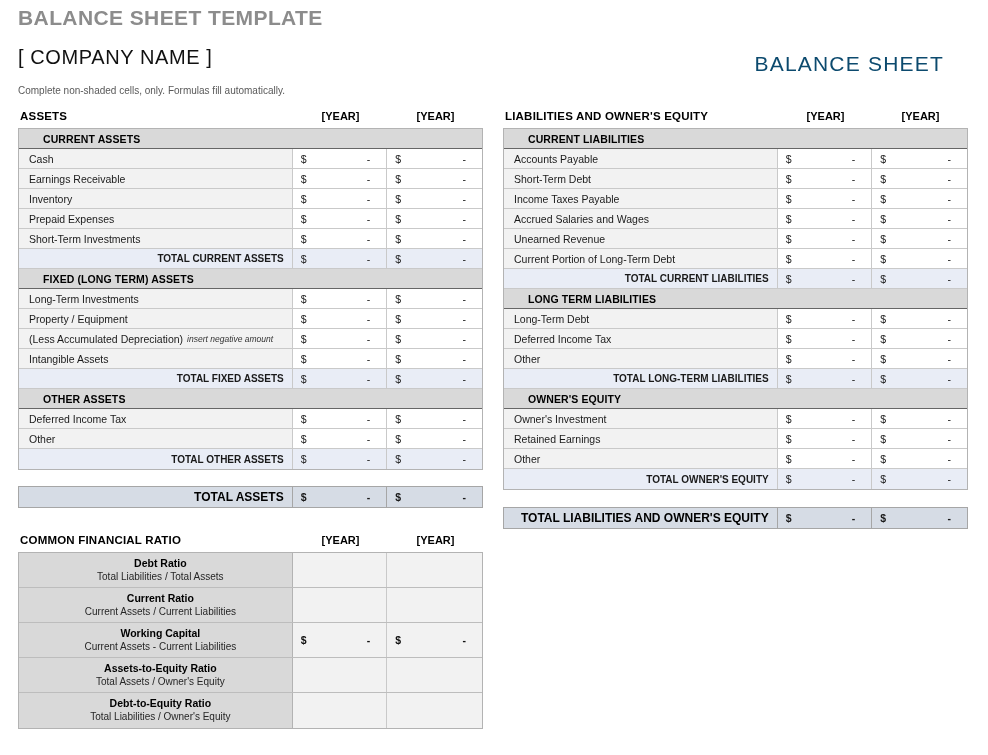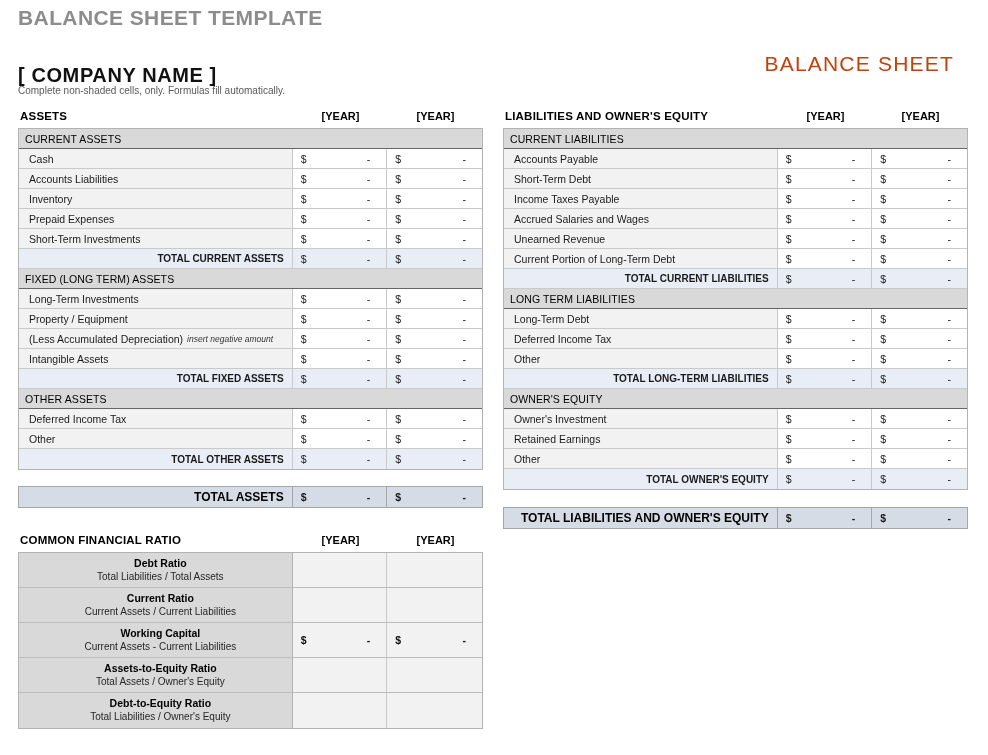--- a/index.html
+++ b/index.html
@@ -2,39 +2,39 @@
 <html><head>
 <meta charset="utf-8">
 <style>
   * { margin:0; padding:0; box-sizing:border-box; }
   html,body { background:#fff; }
   .page { position:relative; width:980px; height:755px; background:#ffffff;
           font-family:"Liberation Sans", sans-serif; overflow:hidden; }
 
   .abs { position:absolute; }
   #template-title { left:18px; top:6px;  font-size:21px; font-weight:bold; color:#8c8c8c; letter-spacing:.4px; }
-  #company-name   { left:18px; top:64px; font-size:20px; color:#111; letter-spacing:.6px;font-weight:bold; }
+  #company-name   { left:18px; top:46px; font-size:20px; color:#111; letter-spacing:.6px; }
   #note           { left:18px; top:85px; font-size:10px; color:#595959; }
-  #sheet-label    { right:26px; top:52px; font-size:21px; color:#c2410c; letter-spacing:1.2px; }
+  #sheet-label    { right:36px; top:52px; font-size:21px; color:#0c4a6e; letter-spacing:1.2px; }
 
   .head-row  { position:absolute; width:465px; height:17px; display:flex; align-items:center; }
   #assets-head { left:18px;  top:107px; }
   #liab-head   { left:503px; top:107px; }
   #ratio-head  { left:18px;  top:531px; }
   .head-title { flex:1; font-size:11.5px; font-weight:bold; color:#000; padding-left:2px; letter-spacing:.2px; }
   .head-year  { width:95px; text-align:center; font-size:11px; font-weight:bold; color:#000; }
 
   .fin-table { position:absolute; width:465px; border:1px solid #b3b3b3; background:#fff; }
   #assets-table { left:18px;  top:128px; }
   #liab-table   { left:503px; top:128px; }
 
   .trow { display:flex; height:20px; border-bottom:1px solid #c9c9c9; }
   .trow:last-child { border-bottom:none; }
   .sech  { background:#d9d9d9; border-bottom:1px solid #666; }
-  .sech-l{ width:100%; display:flex; align-items:center; font-weight:normal; font-size:10.5px; color:#000; padding-left:6px; letter-spacing:.1px; }
+  .sech-l{ width:100%; display:flex; align-items:center; font-weight:bold; font-size:10.5px; color:#000; padding-left:24px; letter-spacing:.1px; }
   .lbl  { width:275px; background:#f2f2f2; border-right:1px solid #c9c9c9; display:flex; align-items:center; padding-left:10px; font-size:10.5px; color:#1a1a1a; }
   .note { font-style:italic; font-size:8.5px; margin-left:4px; color:#333; }
   .val  { width:95px; display:flex; align-items:center; justify-content:space-between; padding:0 16px 0 8px; font-size:10.5px; color:#1a1a1a; background:#fff; }
   .trow .val:nth-child(2) { border-right:1px solid #c9c9c9; }
   .total { background:#e9edf6; }
   .total .lbl { background:transparent; justify-content:flex-end; padding-left:0; padding-right:8px; font-weight:bold; font-size:10px; }
   .total .val { background:transparent; }
 
   .gtotal { position:absolute; width:465px; height:22px; background:#d6dce5; border:1px solid #a6a6a6; display:flex; }
   #assets-gtotal { left:18px;  top:486px; }
@@ -79,21 +79,21 @@
           <span>$</span>
           <span>-</span>
         </div>
         <div class="val">
           <span>$</span>
           <span>-</span>
         </div>
       </div>
       <div class="trow">
         <div class="lbl">
-          <span>Accounts Liabilities</span>
+          <span>Earnings Receivable</span>
         </div>
         <div class="val">
           <span>$</span>
           <span>-</span>
         </div>
         <div class="val">
           <span>$</span>
           <span>-</span>
         </div>
       </div>

